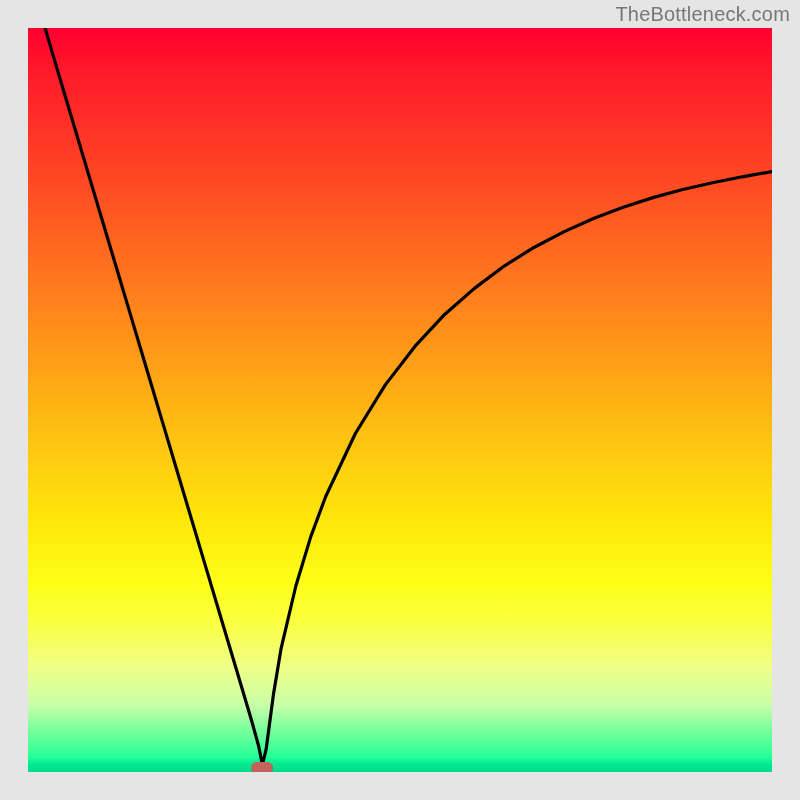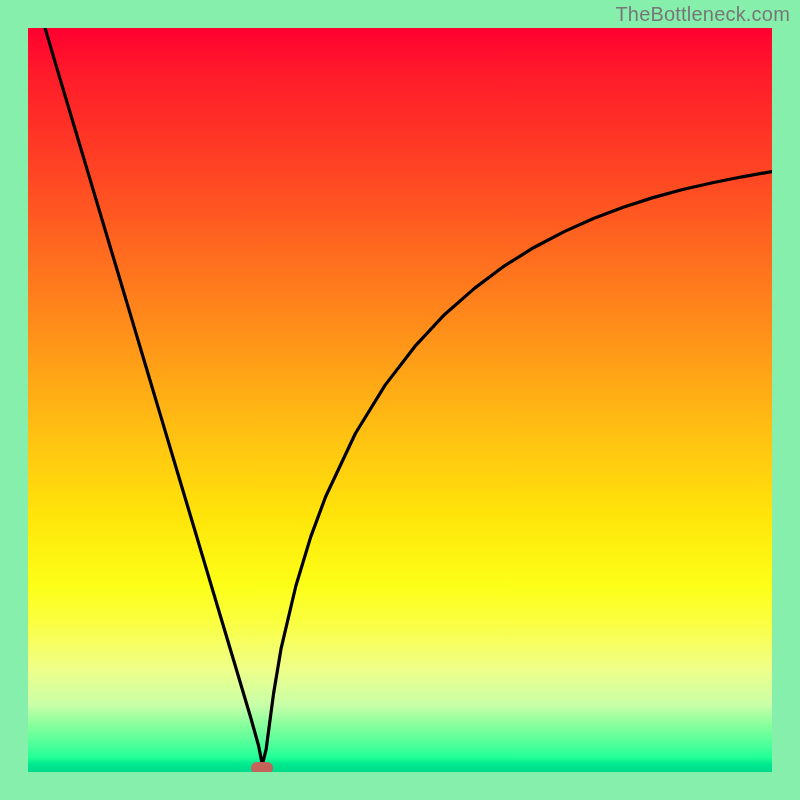--- a/index.html
+++ b/index.html
@@ -8,21 +8,21 @@
     width: 800px;
     height: 800px;
     background: #000;
     overflow: hidden;
     font-family: Arial, Helvetica, sans-serif;
   }
   .frame {
     position: relative;
     width: 800px;
     height: 800px;
-    background: #86efac;
+    background: #e5e5e5;
   }
   .plot-area {
     position: absolute;
     left: 28px;
     top: 28px;
     width: 744px;
     height: 744px;
     overflow: hidden;
   }
   .gradient {

